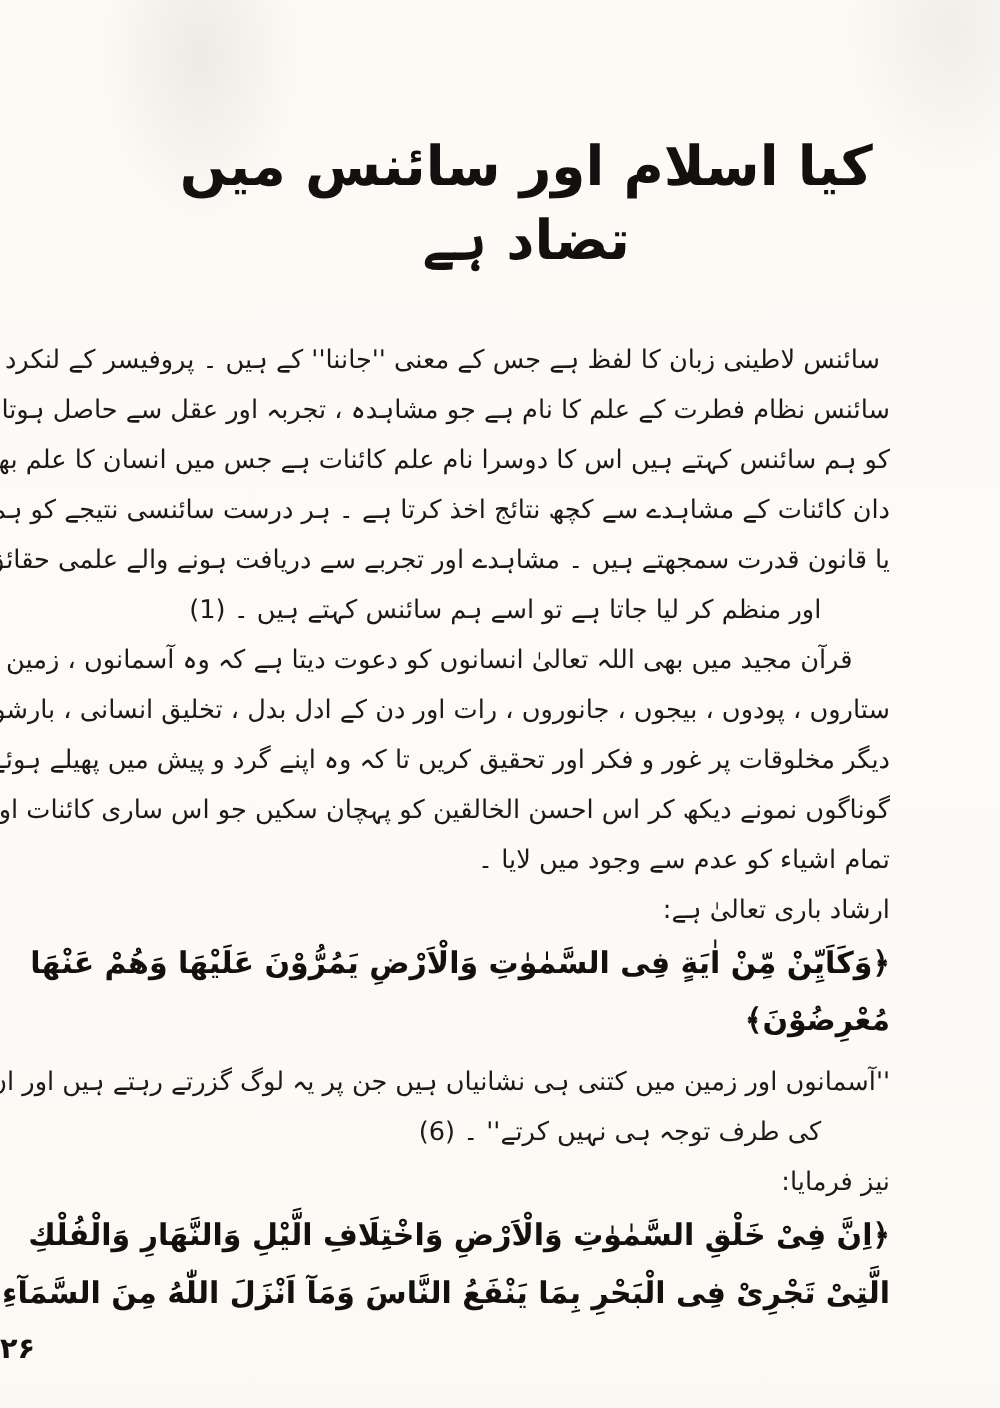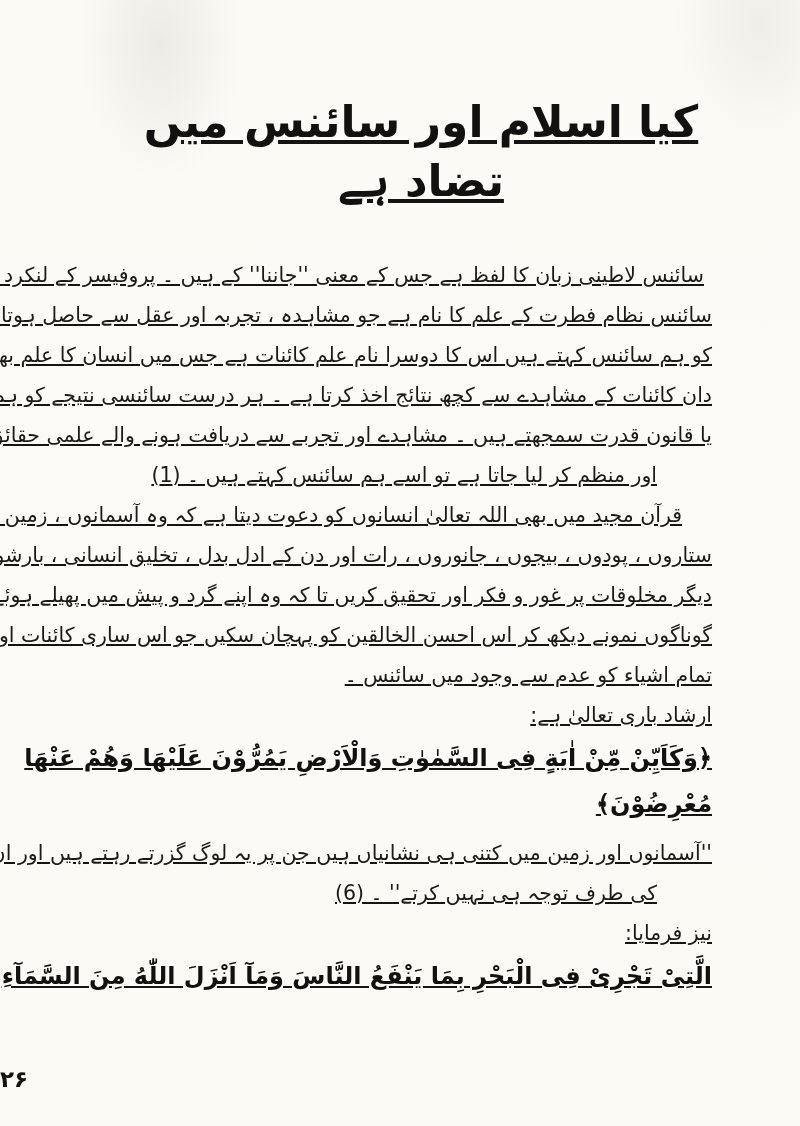--- a/index.html
+++ b/index.html
@@ -19,25 +19,24 @@
     position: absolute;
     inset: 0;
     background:
       radial-gradient(ellipse at 20% 4%, rgba(190,188,182,0.25) 0%, rgba(190,188,182,0) 9%),
       radial-gradient(ellipse at 95% 2%, rgba(190,188,182,0.2) 0%, rgba(190,188,182,0) 8%),
       linear-gradient(180deg, #fbfaf5 0%, #fcfbf7 50%, #faf9f4 100%);
   }
   .content {
     direction: rtl;
     position: absolute;
-    top: 0;
+    top: 12px;
     right: 0;
     left: 0;
     padding: 92px 88px 0 90px;
-    text-decoration: underline;
   }
   .title {
     font-size: 44px;
     font-weight: bold;
     text-align: center;
     margin: 0 0 44px 40px;
     letter-spacing: -1px;
     line-height: 1.35;
     color: #121110;
   }
@@ -106,39 +105,40 @@
       <div class="line">دان کائنات کے مشاہدے سے کچھ نتائج اخذ کرتا ہے ۔ ہر درست سائنسی نتیجے کو ہم مستقل علمی حقیقت</div>
       <div class="line">یا قانون قدرت سمجھتے ہیں ۔ مشاہدے اور تجربے سے دریافت ہونے والے علمی حقائق کو جب مرتب</div>
       <div class="line ref-line">اور منظم کر لیا جاتا ہے تو اسے ہم سائنس کہتے ہیں ۔ (1)</div>
     </div>
 
     <div class="para">
       <div class="line first-indent">قرآن مجید میں بھی اللہ تعالیٰ انسانوں کو دعوت دیتا ہے کہ وہ آسمانوں ، زمین ، پہاڑوں ،</div>
       <div class="line">ستاروں ، پودوں ، بیجوں ، جانوروں ، رات اور دن کے ادل بدل ، تخلیق انسانی ، بارشوں اور بہت سی</div>
       <div class="line">دیگر مخلوقات پر غور و فکر اور تحقیق کریں تا کہ وہ اپنے گرد و پیش میں پھیلے ہوئے کمال ہنر مندی کے</div>
       <div class="line">گوناگوں نمونے دیکھ کر اس احسن الخالقین کو پہچان سکیں جو اس ساری کائنات اور اس کے اندر موجود</div>
-      <div class="line last-right">تمام اشیاء کو عدم سے وجود میں سائنس ۔</div>
+      <div class="line last-right">تمام اشیاء کو عدم سے وجود میں لایا ۔</div>
     </div>
 
     <div class="intro-line">ارشاد باری تعالیٰ ہے:</div>
 
     <div class="para arabic">
       <div class="line">﴿وَكَاَيِّنْ مِّنْ اٰيَةٍ فِی السَّمٰوٰتِ وَالْاَرْضِ يَمُرُّوْنَ عَلَيْهَا وَهُمْ عَنْهَا</div>
       <div class="line last-right">مُعْرِضُوْنَ﴾</div>
     </div>
 
     <div class="spacer-sm"></div>
 
     <div class="para">
       <div class="line">''آسمانوں اور زمین میں کتنی ہی نشانیاں ہیں جن پر یہ لوگ گزرتے رہتے ہیں اور ان</div>
       <div class="line ref-line">کی طرف توجہ ہی نہیں کرتے'' ۔ (6)</div>
     </div>
 
     <div class="intro-line">نیز فرمایا:</div>
 
     <div class="para arabic">
+      <div class="line">﴿اِنَّ فِیْ خَلْقِ السَّمٰوٰتِ وَالْاَرْضِ وَاخْتِلَافِ الَّيْلِ وَالنَّهَارِ وَالْفُلْكِ</div>
       <div class="line">الَّتِیْ تَجْرِیْ فِی الْبَحْرِ بِمَا يَنْفَعُ النَّاسَ وَمَآ اَنْزَلَ اللّٰهُ مِنَ السَّمَآءِ</div>
     </div>
 
   </div>
 
   <div class="page-number">۲۶</div>
 </div>
 
 </body></html>

